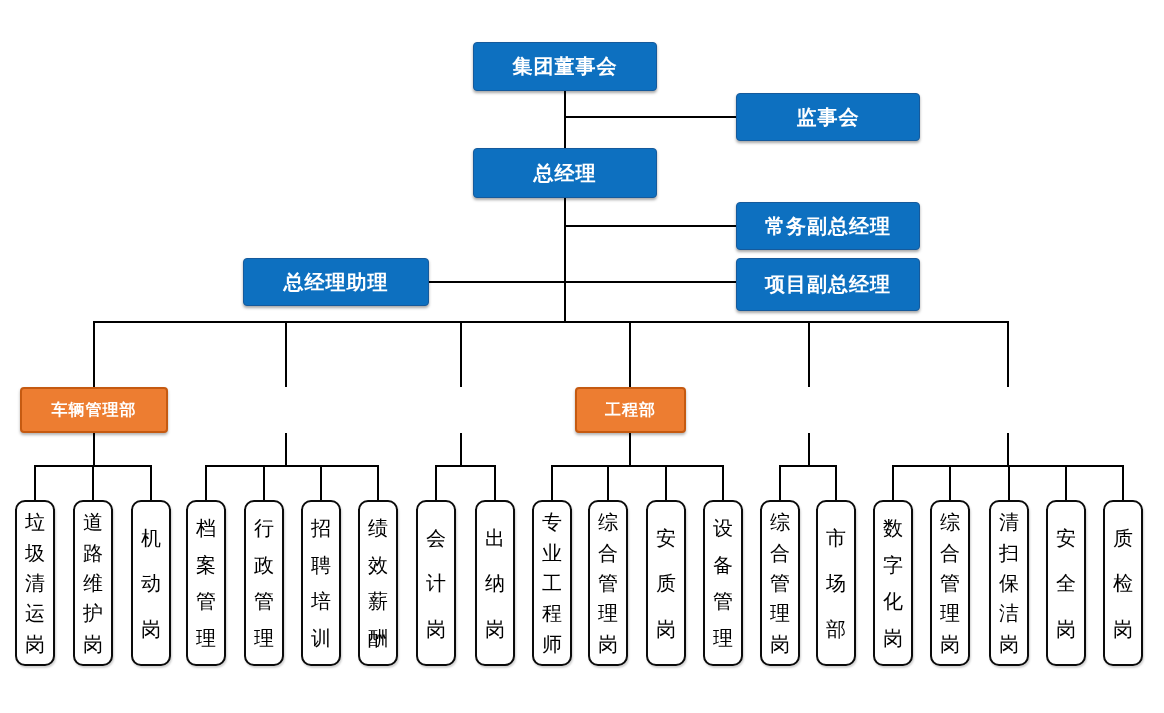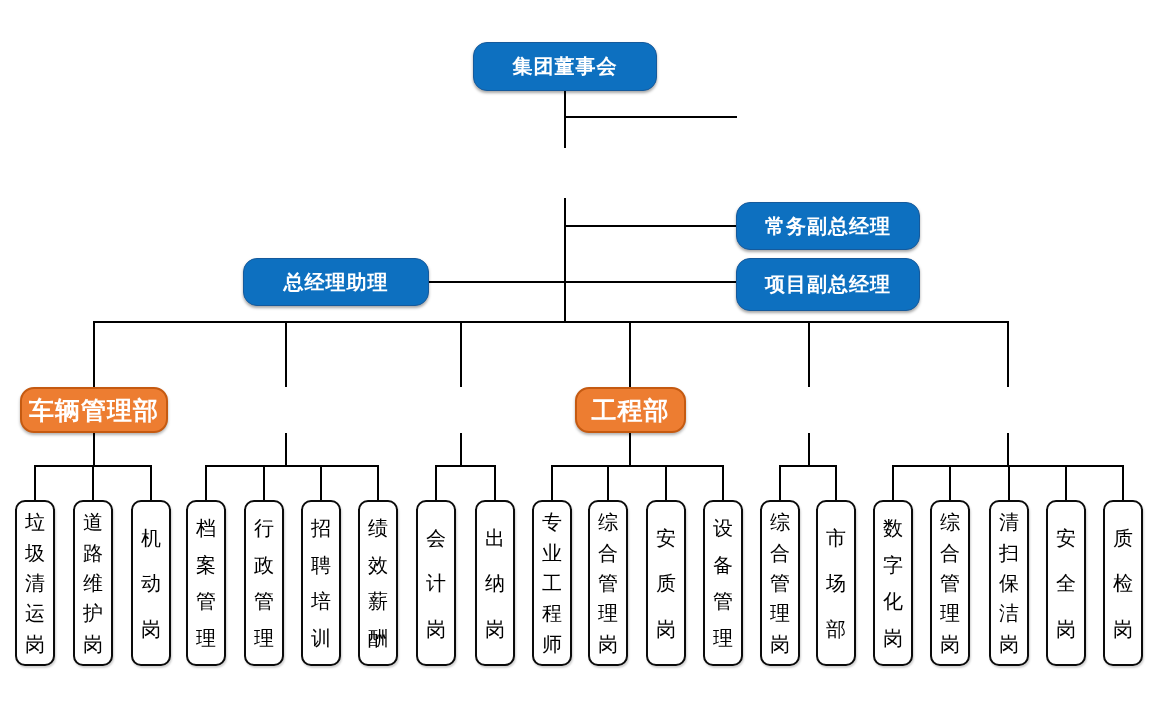--- a/index.html
+++ b/index.html
@@ -1,35 +1,41 @@
 <!DOCTYPE html>
 <html><head>
 <meta charset="utf-8">
 <style>
   html,body{margin:0;padding:0;background:#fff;font-family:"Liberation Sans",sans-serif;}
   #canvas{position:relative;width:1164px;height:713px;background:#fff;overflow:hidden;}
   .line{position:absolute;background:#000;z-index:1;}
   .node{position:absolute;z-index:2;display:flex;align-items:center;justify-content:center;
         box-sizing:border-box;color:#fff;font-weight:bold;font-size:20px;letter-spacing:1px;
-        border-radius:14px;}
+        border-radius:4px;}
   .blue{background:#0D70C0;border:1.5px solid #155A9C;box-shadow:0 2px 3px rgba(0,0,0,.35);}
-  .orange{background:#ED7D31;border:2px solid #C55A11;box-shadow:0 2px 3px rgba(0,0,0,.3);font-size:25px;}
+  .orange{background:#ED7D31;border:2px solid #C55A11;box-shadow:0 2px 3px rgba(0,0,0,.3);font-size:16px;}
   .pos{position:absolute;z-index:2;top:500px;width:40px;height:166px;box-sizing:border-box;
        background:#fff;border:2.5px solid #0b0b0b;border-radius:10px;
        box-shadow:1px 2px 2px rgba(0,0,0,.18);}
   .vtext{display:flex;flex-direction:column;align-items:center;justify-content:space-evenly;
          width:100%;height:100%;font-size:20px;color:#000;line-height:1;}
 </style>
 </head>
 <body>
 
 <div id="canvas">
 
   <div class="node blue" style="left:473px;top:42px;width:184px;height:49px">
     <span>集团董事会</span>
+  </div>
+  <div class="node blue" style="left:736px;top:93px;width:184px;height:48px">
+    <span>监事会</span>
+  </div>
+  <div class="node blue" style="left:473px;top:148px;width:184px;height:50px">
+    <span>总经理</span>
   </div>
   <div class="node blue" style="left:736px;top:202px;width:184px;height:48px">
     <span>常务副总经理</span>
   </div>
   <div class="node blue" style="left:243px;top:258px;width:186px;height:48px">
     <span>总经理助理</span>
   </div>
   <div class="node blue" style="left:736px;top:258px;width:184px;height:53px">
     <span>项目副总经理</span>
   </div>

